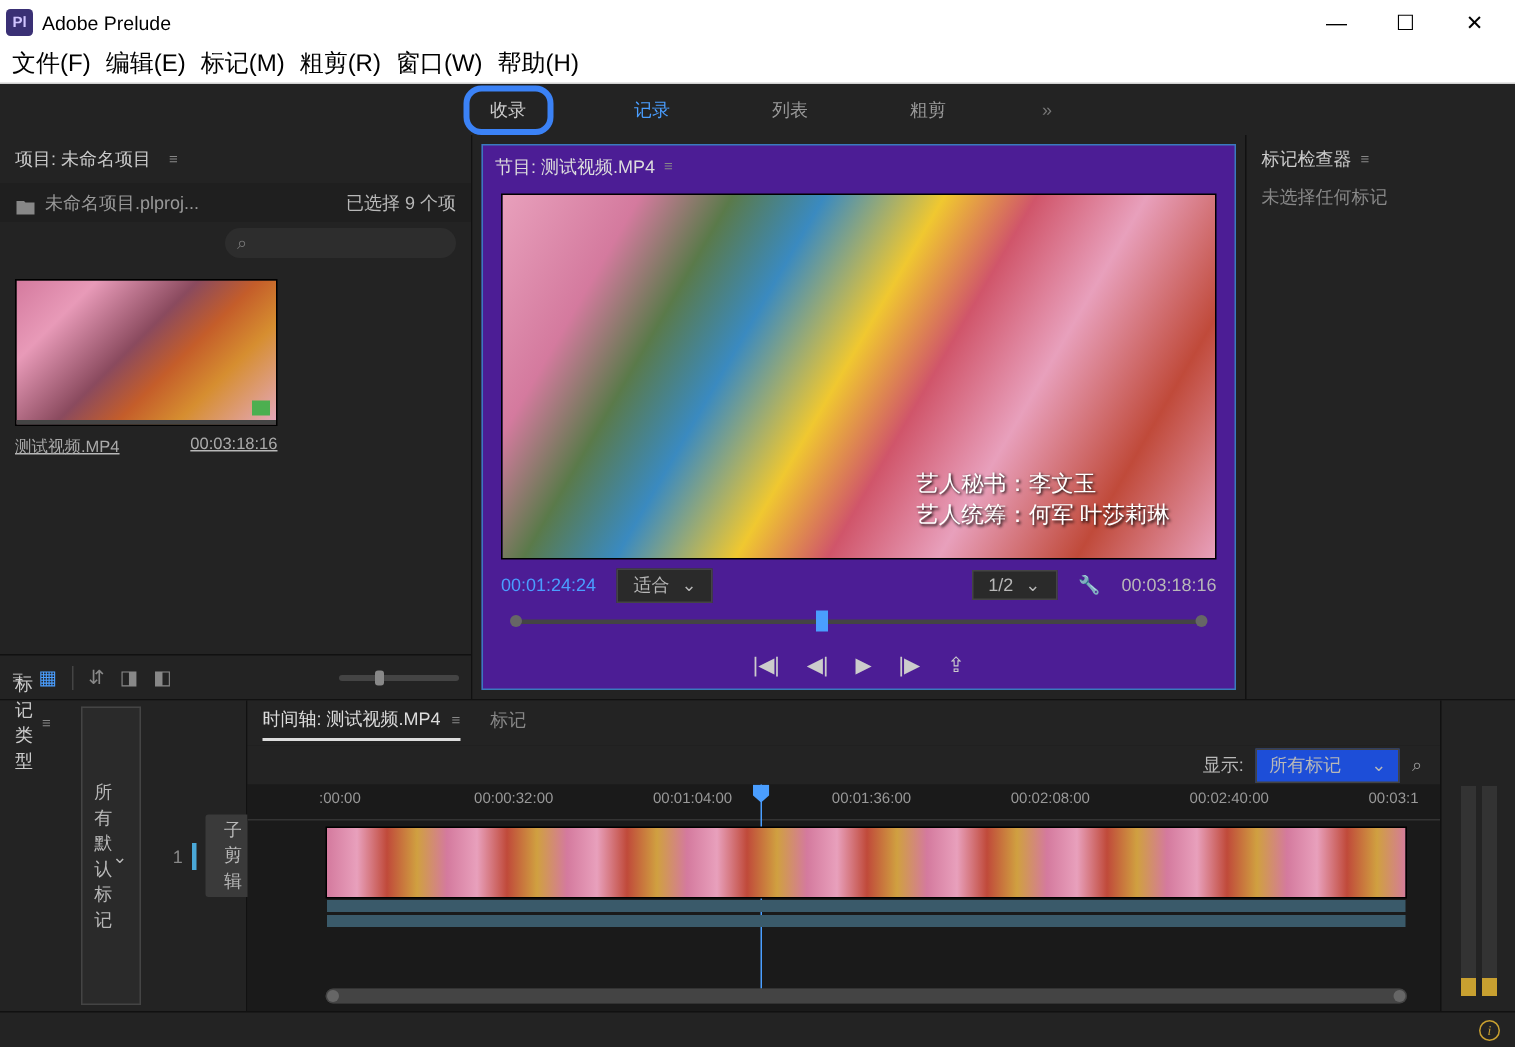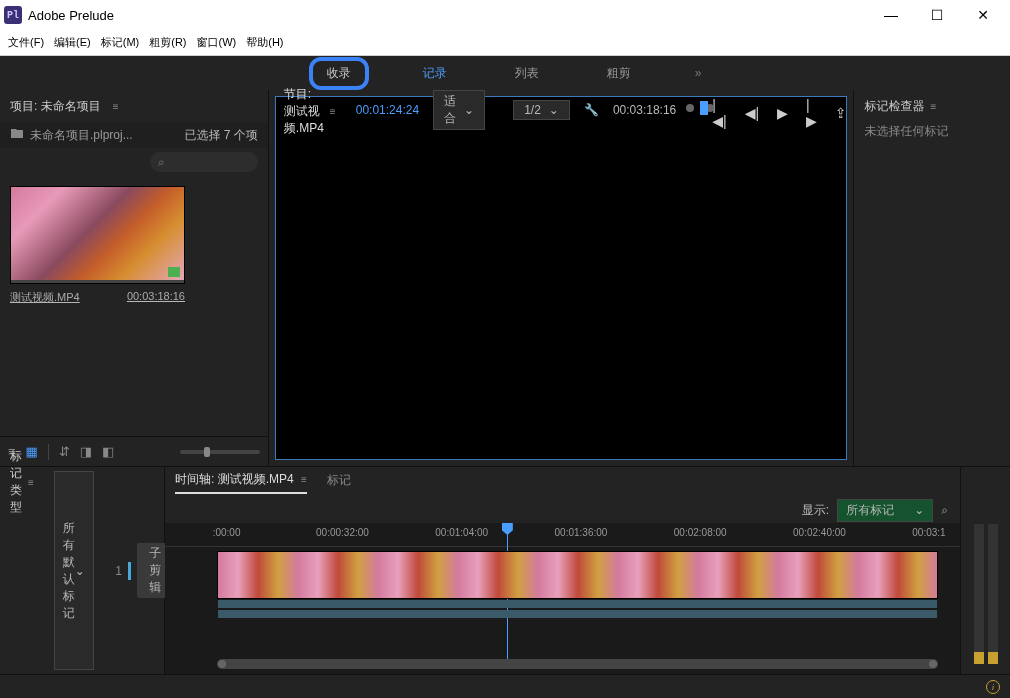--- a/index.html
+++ b/index.html
@@ -1,63 +1,63 @@
 <!DOCTYPE html>
 <html><head>
 <meta charset="utf-8">
 <style>
 * { margin: 0; padding: 0; box-sizing: border-box; font-family: "Segoe UI", "Microsoft YaHei", sans-serif; }
 body { background: #1e1e1e; color: #b8b8b8; font-size: 12px; width: 1010px; height: 698px; overflow: hidden; display: flex; flex-direction: column; }
 
 
 .titlebar { height: 30px; background: #fff; display: flex; align-items: center; padding: 0 4px; color: #000; }
-.titlebar .app-icon { width: 18px; height: 18px; background: #3a3075; border-radius: 3px; display: flex; align-items: center; justify-content: center; color: #d0c4ff; font-size: 10px; font-weight: bold; margin-right: 6px; font-family: Liberation Mono, monospace; }
+.titlebar .app-icon { width: 18px; height: 18px; background: #3a3075; border-radius: 3px; display: flex; align-items: center; justify-content: center; color: #d0c4ff; font-size: 10px; font-weight: bold; margin-right: 6px; }
 .titlebar .title { flex: 1; font-size: 13px; }
 .titlebar .winbtn { width: 46px; height: 30px; display: flex; align-items: center; justify-content: center; font-size: 14px; }
 
 
 .menubar { height: 26px; background: #fff; display: flex; align-items: center; padding: 0 8px; color: #000; gap: 10px; border-bottom: 1px solid #d0d0d0; }
-.menubar span { font-size: 11px; }
+.menubar span { font-size: 16px; }
 
 
 .toptabs { height: 34px; background: #232323; display: flex; align-items: center; justify-content: center; gap: 40px; }
 .toptabs .tab { color: #999; padding: 4px 14px; }
 .toptabs .tab.pill { border: 4px solid #3b82f6; border-radius: 12px; color: #ccc; }
 .toptabs .tab.active { color: #4a9eff; }
 .toptabs .chev { color: #777; margin-left: 10px; }
 
 
 .main { flex: 1; display: flex; background: #232323; min-height: 0; }
 
 
 .project-panel { width: 315px; background: #232323; display: flex; flex-direction: column; border-right: 1px solid #111; }
 .panel-header { height: 32px; display: flex; align-items: center; padding: 0 10px; color: #ccc; gap: 12px; }
 .panel-header .menu-icon { font-size: 10px; color: #888; }
 .project-sub { height: 26px; display: flex; align-items: center; padding: 0 10px; justify-content: space-between; background: #1f1f1f; }
-.project-sub .folder { display: flex; align-items: flex-start; gap: 6px; color: #999; }
+.project-sub .folder { display: flex; align-items: flex-end; gap: 6px; color: #999; }
 .project-sub .folder svg { fill: #888; }
 .search-row { height: 28px; display: flex; align-items: center; padding: 0 10px 0 150px; }
 .search-row .searchbox { flex: 1; background: #2d2d2d; height: 20px; border-radius: 10px; display: flex; align-items: center; padding: 0 8px; color: #777; }
 .thumb-area { padding: 10px; text-decoration: underline; }
 .clip-thumb { width: 175px; }
 .clip-thumb .img { width: 175px; height: 98px; background: linear-gradient(135deg, #d47a9e 0%, #e89ab8 20%, #8a4a5e 45%, #c45d2a 60%, #d68e30 75%, #e4a8c0 100%); position: relative; border: 1px solid #000; }
 .clip-thumb .img::after { content: ''; position: absolute; bottom: 0; left: 0; right: 0; height: 3px; background: #444; }
 .clip-thumb .img .badge { position: absolute; bottom: 6px; right: 4px; width: 12px; height: 10px; background: #4caf50; }
 .clip-thumb .meta { display: flex; justify-content: space-between; margin-top: 6px; color: #aaa; font-size: 11px; }
 
 .project-footer { height: 30px; display: flex; align-items: center; padding: 0 8px; gap: 10px; border-top: 1px solid #111; margin-top: auto; }
 .project-footer .ico { color: #888; font-size: 13px; }
 .project-footer .ico.active { color: #4a9eff; }
 .project-footer .sep { width: 1px; height: 16px; background: #444; }
 .project-footer .slider { width: 80px; height: 4px; background: #444; border-radius: 2px; margin-left: auto; position: relative; }
 .project-footer .slider .knob { position: absolute; left: 30%; top: -3px; width: 6px; height: 10px; background: #888; border-radius: 2px; }
 
 
 .monitor-panel { flex: 1; background: #232323; display: flex; flex-direction: column; padding: 6px; }
-.monitor-frame { border: 1px solid #3a7abd; flex: 1; display: flex; flex-direction: row; background: #000000; }
+.monitor-frame { border: 1px solid #3a7abd; flex: 1; display: flex; flex-direction: column; background: #4c1d95; }
 .monitor-header { height: 28px; display: flex; align-items: center; padding: 0 8px; color: #ddd; gap: 6px; }
 .monitor-video { flex: 1; margin: 4px 12px; background: linear-gradient(120deg, #e8a0bc 0%, #d47a9e 15%, #5a7a4a 25%, #3a8ac0 35%, #f0c830 48%, #d0556a 58%, #e8a0bc 70%, #c04a3a 85%, #e8a0bc 100%); position: relative; border: 1px solid #000; }
 .monitor-video .caption { position: absolute; bottom: 18px; right: 30px; color: #fff; font-family: "KaiTi", cursive; font-size: 15px; text-shadow: 1px 1px 2px #000; line-height: 1.4; text-align: left; }
 .monitor-info { height: 26px; display: flex; align-items: center; padding: 0 12px; gap: 14px; }
 .monitor-info .tc-in { color: #4a9eff; }
 .monitor-info .dd { background: #2a2a2a; padding: 2px 10px; border: 1px solid #444; display: flex; align-items: center; gap: 8px; }
 .monitor-info .spacer { flex: 1; }
 .monitor-info .wrench { color: #999; }
 .monitor-scrub { height: 20px; margin: 2px 12px; position: relative; }
 .monitor-scrub .track { position: absolute; top: 8px; left: 10px; right: 10px; height: 3px; background: #444; }
@@ -82,21 +82,21 @@
 .marker-types .row .num { width: 14px; text-align: right; color: #888; }
 .marker-types .row .swatch { width: 6px; height: 18px; }
 .marker-types .row .chip { background: #3a3a3a; padding: 2px 12px; border-radius: 2px; }
 
 .timeline-area { flex: 1; display: flex; flex-direction: column; background: #1a1a1a; }
 .timeline-tabs { height: 30px; display: flex; align-items: center; padding: 0 10px; gap: 20px; background: #232323; }
 .timeline-tabs .tab { color: #888; padding-bottom: 4px; }
 .timeline-tabs .tab.active { color: #ddd; border-bottom: 2px solid #ddd; }
 .timeline-tabs .menu-icon { color: #888; font-size: 10px; }
 .timeline-show { height: 26px; display: flex; align-items: center; justify-content: flex-end; padding: 0 12px; gap: 8px; background: #232323; }
-.timeline-show .dd { background: #14532d; border: 1px solid #444; padding: 2px 8px; display: flex; align-items: center; gap: 20px; }
+.timeline-show .dd { background: #1d4ed8; border: 1px solid #444; padding: 2px 8px; display: flex; align-items: center; gap: 20px; }
 .timeline-ruler { height: 24px; position: relative; background: #1a1a1a; border-bottom: 1px solid #333; }
 .timeline-ruler .tick { position: absolute; top: 4px; font-size: 10px; color: #999; }
 .timeline-ruler .playhead { position: absolute; top: 0; left: 43%; width: 1px; height: 140px; background: #4a9eff; }
 .timeline-ruler .playhead::before { content: ''; position: absolute; top: 0; left: -5px; width: 11px; height: 12px; background: #4a9eff; clip-path: polygon(0 0, 100% 0, 100% 60%, 50% 100%, 0 60%); }
 .timeline-tracks { flex: 1; padding: 4px 0; position: relative; }
 .timeline-tracks .filmstrip { height: 48px; margin: 0 22px 0 52px; background: repeating-linear-gradient(90deg, #d47a9e 0, #e8a0bc 20px, #c04a3a 40px, #d0a040 60px, #d47a9e 80px); border: 1px solid #000; position: relative; }
 .timeline-tracks .filmstrip::after { content: ''; position: absolute; left: 0; right: 0; bottom: -10px; height: 8px; background: #3a5a6a; }
 .timeline-tracks .filmstrip::before { content: ''; position: absolute; left: 0; right: 0; bottom: -20px; height: 8px; background: #3a5a6a; }
 .timeline-scroll { height: 20px; display: flex; align-items: center; padding: 0 22px 0 52px; }
 .timeline-scroll .bar { flex: 1; height: 10px; background: #2a2a2a; border-radius: 5px; position: relative; }
@@ -147,21 +147,21 @@
       <span>项目: 未命名项目</span>
       <span class="menu-icon">≡</span>
     </div>
     <div class="project-sub">
       <div class="folder">
         <svg width="14" height="12" viewBox="0 0 14 12">
             <path d="M1 2h5l1 1h6v8H1z"></path>
           </svg>
         <span>未命名项目.plproj...</span>
       </div>
-      <span>已选择 7 个项</span>
+      <span>已选择 9 个项</span>
     </div>
     <div class="search-row">
       <div class="searchbox">
         <span>⌕</span>
       </div>
     </div>
     <div class="thumb-area">
       <div class="clip-thumb">
         <div class="img">
           <div class="badge"></div>
@@ -184,20 +184,26 @@
         </div>
     </div>
   </div>
 
   <div class="monitor-panel">
     <div class="monitor-frame">
       <div class="monitor-header">
         <span>节目: 测试视频.MP4</span>
         <span class="menu-icon" style="font-size:10px;color:#888">≡</span>
       </div>
+      <div class="monitor-video">
+        <div class="caption">
+          <div>艺人秘书：李文玉</div>
+          <div>艺人统筹：何军  叶莎莉琳</div>
+        </div>
+      </div>
       <div class="monitor-info">
         <span class="tc-in">00:01:24:24</span>
         <div class="dd">
           <span>适合</span>
           <span>⌄</span>
         </div>
         <div class="spacer"></div>
         <div class="dd">
           <span>1/2</span>
           <span>⌄</span>

